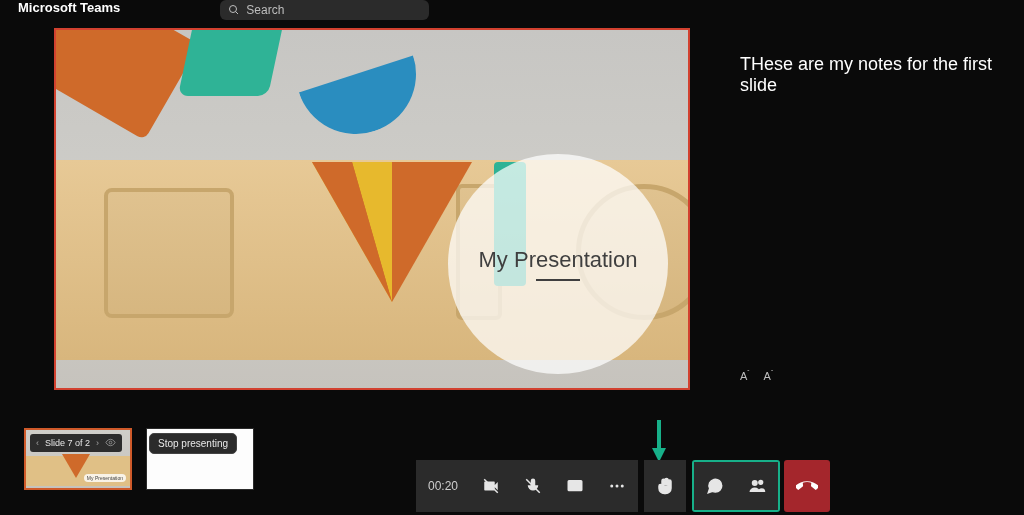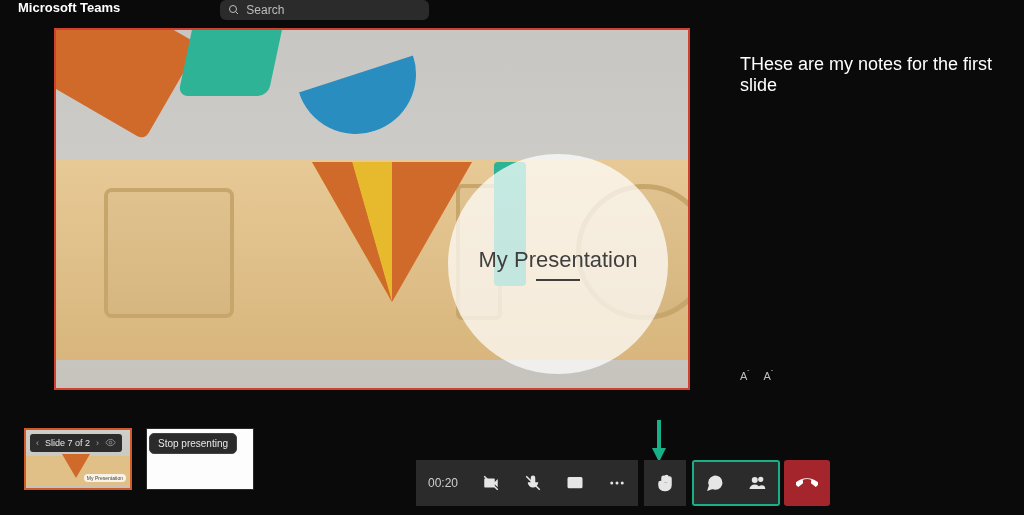--- a/index.html
+++ b/index.html
@@ -238,21 +238,21 @@
     font-size:10px;
     padding:4px 8px;
     border-radius:5px;
     border:1px solid #444;
   }
   
   .callbar {
     position:absolute;
     left: 416px;
     top: 460px;
-    height: 46px;
+    height: 52px;
     display:flex;
     align-items:stretch;
   }
   .cb-seg{
     display:flex;
     align-items:center;
     background:#2b2b2b;
   }
   .cb-time{
     padding:0 12px;

